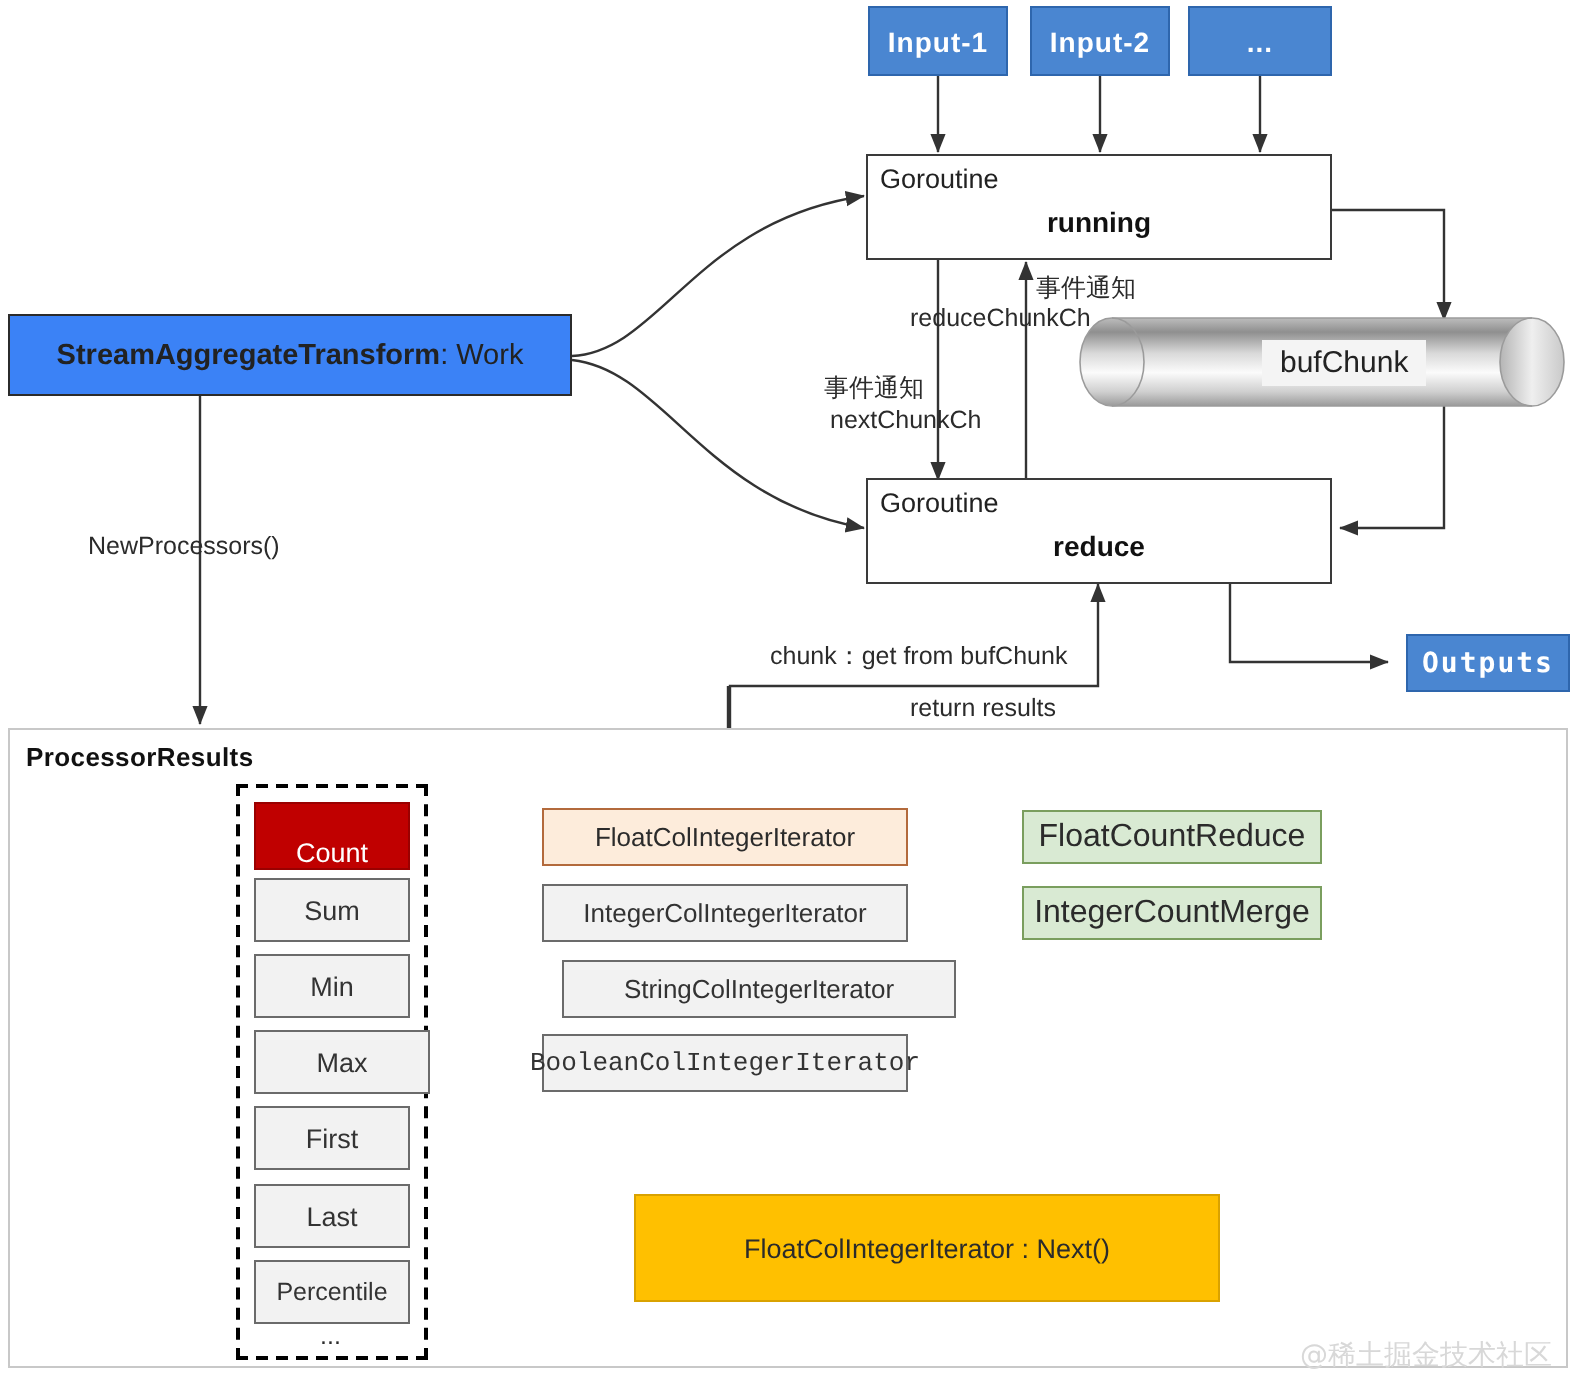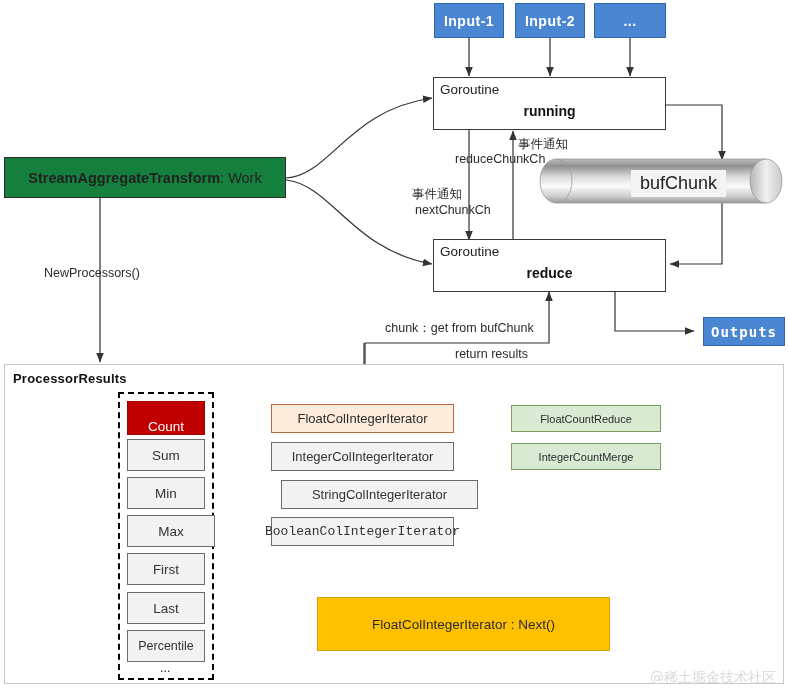--- a/index.html
+++ b/index.html
@@ -10,38 +10,38 @@
   .node{position:absolute;box-sizing:border-box;display:flex;align-items:center;justify-content:center;text-align:center;}
 
   .in-box{background:#4a86d1;border:1px solid #2e66ad;color:#ffffff;font-weight:bold;font-size:14px;letter-spacing:0.5px;}
   .out-box{background:#4a86d1;border:1px solid #2e66ad;color:#ffffff;font-weight:bold;font-size:14px;
            font-family:"DejaVu Sans Mono","Liberation Mono",monospace;letter-spacing:1px;}
 
   .gor-box{background:#ffffff;border:1px solid #3a3a3a;}
   .gor-top{position:absolute;left:6px;top:4px;font-size:13.5px;color:#222;}
   .gor-main{font-weight:bold;font-size:14px;color:#111;}
 
-  .work-box{background:#15803d;border:1px solid #2b2b2b;font-size:14.5px;color:#222;}
+  .work-box{background:#3b82f6;border:1px solid #2b2b2b;font-size:14.5px;color:#222;}
   .work-box b{font-weight:bold;}
 
   .panel{position:absolute;box-sizing:border-box;background:#ffffff;border:1px solid #c8c8c8;}
   .panel-title{position:absolute;left:8px;top:6px;font-size:13px;font-weight:bold;color:#111;letter-spacing:.2px;}
 
   .dashed-group{position:absolute;box-sizing:border-box;border:2px dashed #000000;background:transparent;}
 
   .agg{background:#f2f2f2;border:1px solid #6b6b6b;font-size:13.5px;color:#333;}
   .agg.sel{background:#c00000;border:1px solid #9a0000;color:#ffffff;align-items:flex-end;}
 
   .iter{background:#fdecdb;border:1px solid #b36a3c;font-size:13px;color:#2b2b2b;}
   .iter.plain{background:#f2f2f2;border:1px solid #6b6b6b;color:#333;}
 
-  .green{background:#d9ead3;border:1px solid #7a9e5e;font-size:11px;color:#2b2b2b;}
+  .green{background:#d9ead3;border:1px solid #7a9e5e;font-size:16px;color:#2b2b2b;}
 
   .amber{background:#ffc000;border:1px solid #d9a200;font-size:13.5px;color:#2b2b2b;}
-  .cyl-label{position:absolute;background:#f4f4f4;font-size:18px;color:#222;padding:3px 9px;white-space:nowrap;}
+  .cyl-label{position:absolute;background:#f4f4f4;font-size:15px;color:#222;padding:3px 9px;white-space:nowrap;}
 
   .lbl{position:absolute;font-size:12.5px;color:#2b2b2b;white-space:nowrap;line-height:1.25;}
   .lbl.cn{font-family:"DejaVu Sans","Liberation Sans",sans-serif;}
 
   .wm{position:absolute;right:12px;bottom:10px;font-size:14px;color:#d8d8d8;white-space:nowrap;
       font-family:"DejaVu Sans","Liberation Sans",sans-serif;}
 </style>
 </head>
 <body>
 

